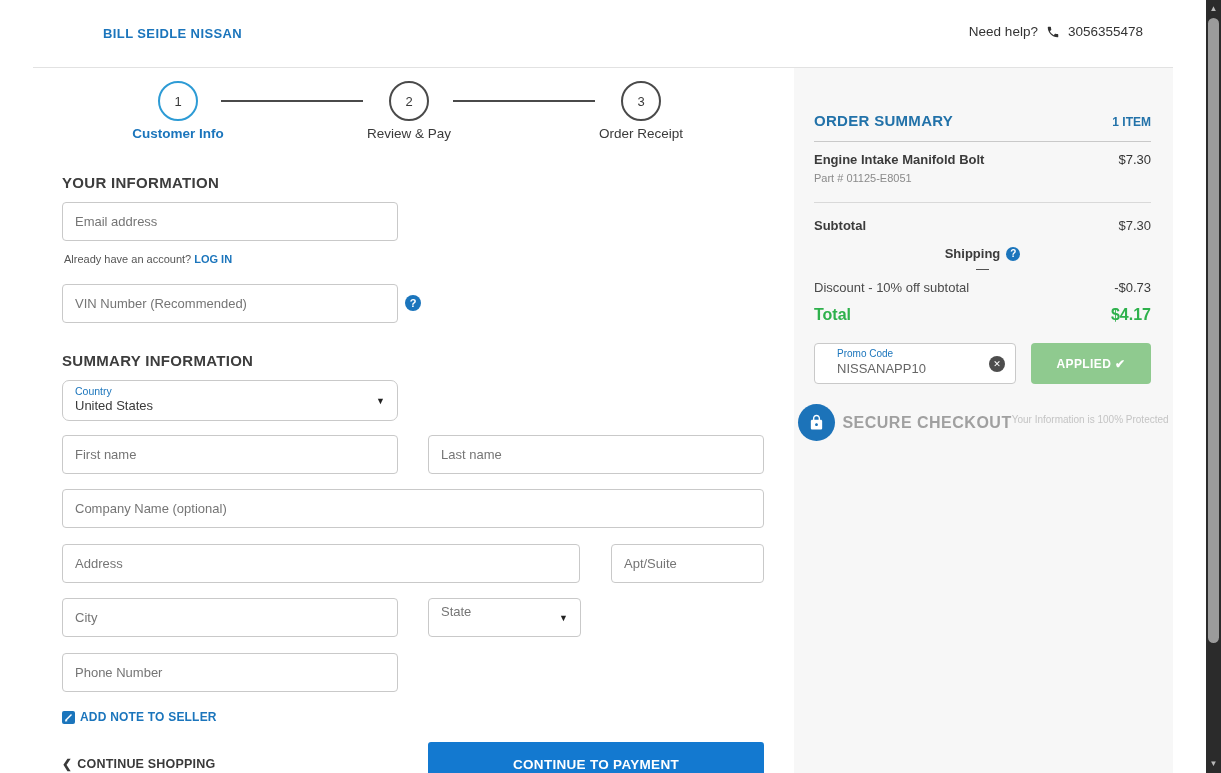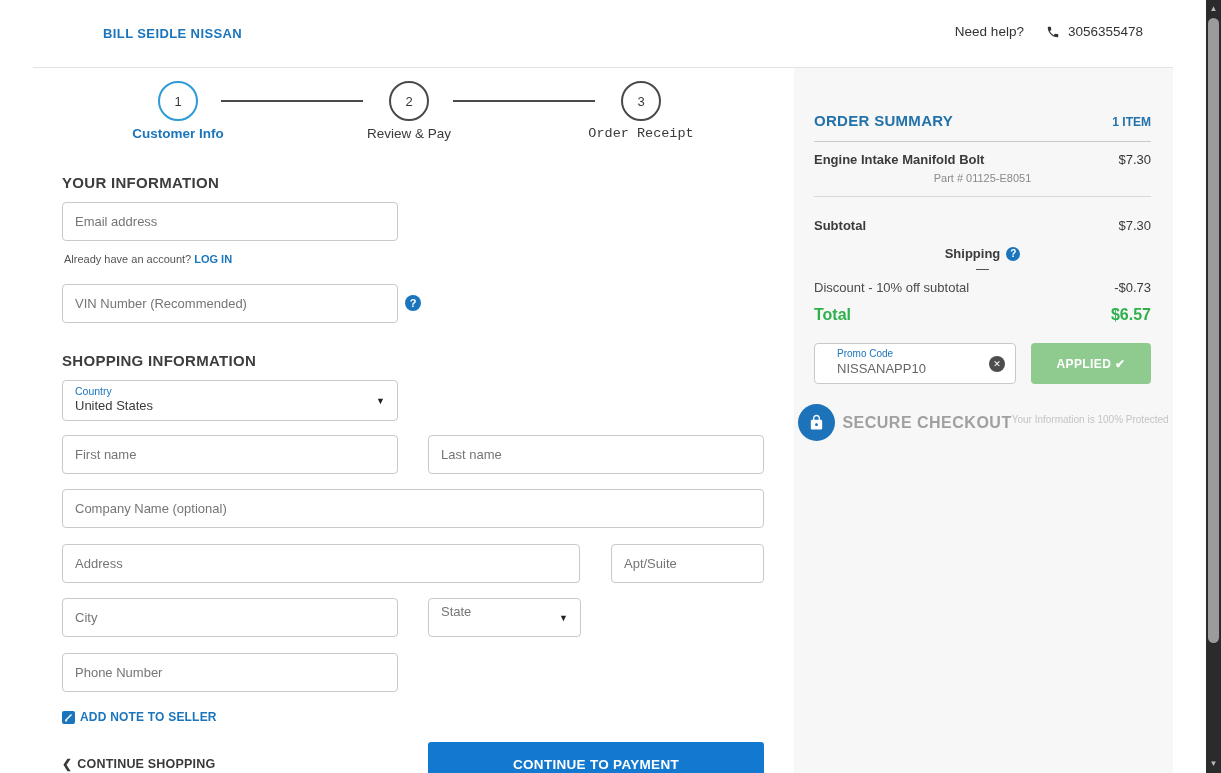--- a/index.html
+++ b/index.html
@@ -5,21 +5,21 @@
   * { box-sizing: border-box; margin: 0; padding: 0; }
   html,body { background:#fff; }
   body { font-family: "Liberation Sans", sans-serif; }
   #page { position: relative; width: 1221px; height: 773px; background:#fff; overflow: hidden; }
 
   
   .header { position:absolute; left:0; top:0; width:1221px; height:68px; background:#fff; }
   .header-border { position:absolute; left:33px; top:67px; width:1140px; height:1px; background:#e2e2e2; }
   .brand { position:absolute; left:103px; top:26px; font-size:13px; font-weight:bold; letter-spacing:0.4px; color:#1b75bc; cursor:pointer; }
   .help { position:absolute; top:24px; right:78px; font-size:13.5px; color:#333; display:flex; align-items:center; gap:8px; }
-  .help .need { margin-right:14px; }
+  .help .need { margin-right:0; }
   .phone-ic { display:inline-flex; }
 
   
   .step-circle { position:absolute; width:40px; height:40px; border-radius:50%; background:#fff; border:2px solid #4a4a4a; display:flex; align-items:center; justify-content:center; font-size:13px; color:#3a3a3a; }
   .step-circle.active { border-color:#2d9bd5; }
   .step-label { position:absolute; width:160px; text-align:center; font-size:13.5px; color:#3a3a3a; top:126px; }
   .step-label.active { color:#1b75bc; font-weight:bold; }
   .step-line { position:absolute; top:100px; height:2px; background:#4a4a4a; }
 
   
@@ -39,21 +39,21 @@
   .add-note { position:absolute; left:62px; top:710px; display:flex; align-items:center; gap:5px; color:#1b75bc; font-size:12px; font-weight:bold; cursor:pointer; letter-spacing:0.2px; }
   .continue-shopping { position:absolute; left:62px; top:757px; display:flex; align-items:center; gap:5px; color:#3a3a3a; font-size:12.5px; font-weight:bold; cursor:pointer; letter-spacing:0.2px; }
   .chev { font-size:12px; font-weight:bold; }
   .pay-btn { position:absolute; left:428px; top:742px; width:336px; height:44px; background:#1379d0; color:#fff; border:none; border-radius:3px; font-family:"Liberation Sans",sans-serif; font-size:13.5px; font-weight:bold; letter-spacing:0.3px; cursor:pointer; }
 
   
   .sidebar { position:absolute; left:794px; top:68px; width:379px; height:705px; background:#f7f7f7; }
   .os-head { position:absolute; left:20px; right:22px; top:44px; display:flex; justify-content:space-between; align-items:baseline; border-bottom:1px solid #c9c9c9; padding-bottom:12px; }
   .os-title { font-size:15px; font-weight:bold; color:#2272a9; letter-spacing:0.3px; }
   .os-count { font-size:12px; font-weight:bold; color:#2272a9; }
-  .os-item { position:absolute; left:20px; right:22px; top:84px; border-bottom:1px solid #d9d9d9; padding-bottom:12px;text-align:center; }
+  .os-item { position:absolute; left:20px; right:22px; top:84px; border-bottom:1px solid #d9d9d9; padding-bottom:18px; }
   .os-item-row { display:flex; justify-content:space-between; }
   .os-item-name { font-size:13px; font-weight:bold; color:#3b3b3b; }
   .os-item-price { font-size:13px; color:#333; }
   .os-item-part { font-size:11px; color:#8a8a8a; margin-top:5px; }
   .os-row { position:absolute; left:20px; right:22px; display:flex; justify-content:space-between; align-items:center; font-size:13px; color:#3b3b3b; }
   .os-row .lbl { font-weight:bold; display:flex; align-items:center; gap:6px; }
   .os-row.plain .lbl { font-weight:normal; color:#4a4a4a; }
   .os-row.total { font-size:16px; }
   .os-row.total .lbl, .os-row.total .val { color:#2eb14c; font-weight:bold; }
   .q-small { width:14px; height:14px; border-radius:50%; background:#1b75bc; color:#fff; font-size:10px; font-weight:bold; display:inline-flex; align-items:center; justify-content:center; cursor:pointer; }
@@ -99,33 +99,33 @@
     <div class="step-label active" style="left:98px;">Customer Info</div>
     <div class="step-line" style="left:221px; width:142px;"></div>
     <div class="step-circle" style="left:389px; top:81px;">
         <span>2</span>
       </div>
     <div class="step-label" style="left:329px;">Review &amp; Pay</div>
     <div class="step-line" style="left:453px; width:142px;"></div>
     <div class="step-circle" style="left:621px; top:81px;">
         <span>3</span>
       </div>
-    <div class="step-label" style="left:561px;font-family:Liberation Mono, monospace;">Order Receipt</div>
+    <div class="step-label" style="left:561px;">Order Receipt</div>
   </div>
 
   <div class="section-title" style="left:62px; top:174px;">YOUR INFORMATION</div>
   <input class="tf" style="left: 62px; top: 202px; width: 336px;" placeholder="Email address">
   <div class="account-row">
     <span>Already have an account?</span><a>LOG IN</a>
   </div>
   <input class="tf" style="left: 62px; top: 284px; width: 336px;" placeholder="VIN Number (Recommended)">
   <div class="qmark" style="left:405px; top:295px;">?</div>
 
-  <div class="section-title" style="left:62px; top:352px;">SHOPPING INFORMATION</div>
-  <div class="combo" style="left:62px; top:380px; width:336px;">
+  <div class="section-title" style="left:62px; top:352px;">SUMMARY INFORMATION</div>
+  <div class="combo" style="left:62px; top:380px; width:336px;border-radius:7px;">
     <div class="combo-label">Country</div>
     <div class="combo-value">United States</div>
     <span class="caret">▼</span>
   </div>
   <input class="tf" style="left: 62px; top: 435px; width: 336px;" placeholder="First name">
   <input class="tf" style="left: 428px; top: 435px; width: 336px;" placeholder="Last name">
   <input class="tf" style="left: 62px; top: 489px; width: 702px;" placeholder="Company Name (optional)">
   <input class="tf" style="left: 62px; top: 544px; width: 518px;" placeholder="Address">
   <input class="tf" style="left: 611px; top: 544px; width: 153px;" placeholder="Apt/Suite">
   <input class="tf" style="left: 62px; top: 598px; width: 336px;" placeholder="City">
@@ -174,21 +174,21 @@
         <span class="q-small">?</span>
       </span>
       <span class="val">—</span>
     </div>
     <div class="os-row plain" style="top:212px;">
       <span class="lbl">Discount - 10% off subtotal</span>
       <span class="val">-$0.73</span>
     </div>
     <div class="os-row total" style="top:238px;">
       <span class="lbl">Total</span>
-      <span class="val">$6.57</span>
+      <span class="val">$4.17</span>
     </div>
     <div class="promo-box">
       <div class="promo-label">Promo Code</div>
       <div class="promo-value">NISSANAPP10</div>
       <span class="promo-clear">✕</span>
     </div>
     <button class="applied-btn">APPLIED ✔</button>
     <div class="secure">
       <span class="secure-circle">
         <svg width="17" height="17" viewBox="0 0 24 24">

